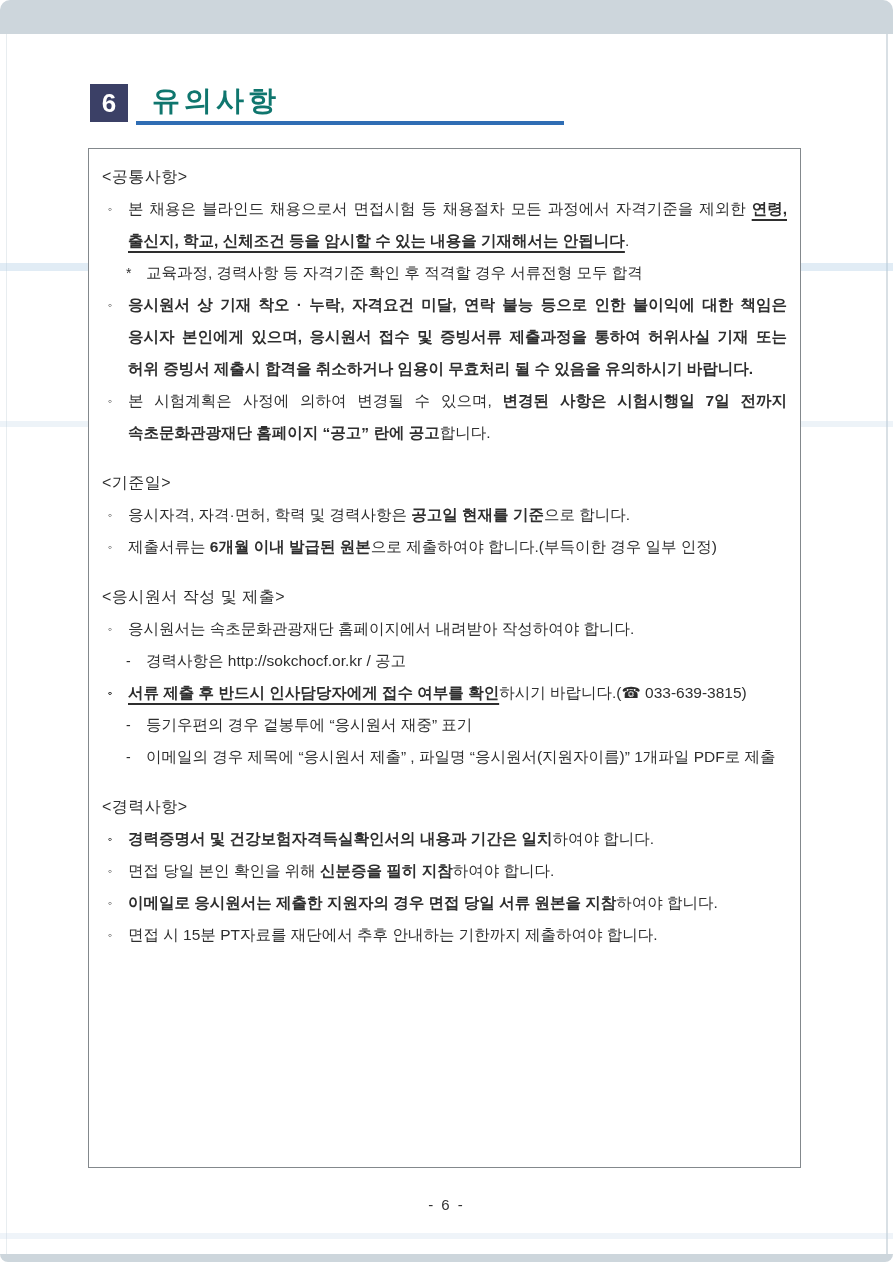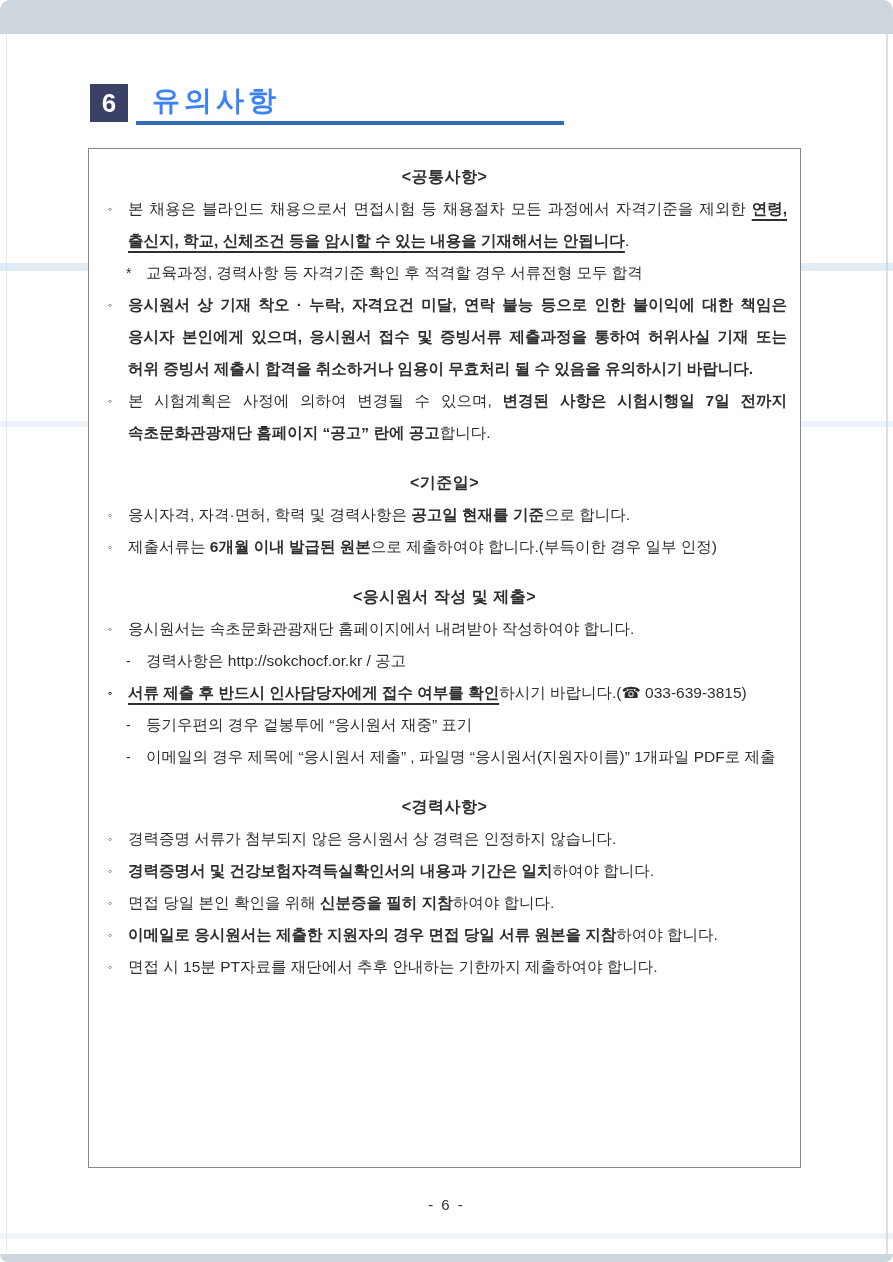--- a/index.html
+++ b/index.html
@@ -25,31 +25,31 @@
   .streak-3{top:1233px;height:6px;background:rgba(190,212,230,0.25);}
 
   
   .header{position:absolute;top:84px;left:90px;width:713px;height:44px;}
   .num-box{
     position:absolute;left:0;top:0;width:38px;height:38px;background:var(--navy);
     color:#ffffff;font-size:26px;font-weight:bold;text-align:center;line-height:38px;
   }
   .doc-title{
     position:absolute;left:62px;top:-2px;font-size:28px;font-weight:bold;
-    color:#3b82f6;letter-spacing:4px;
+    color:#0f766e;letter-spacing:4px;
   }
   .title-rule{position:absolute;left:46px;top:37px;width:428px;height:4px;background:var(--rule-blue);}
 
   
   .content-box{
     position:absolute;top:148px;left:88px;width:713px;height:1020px;
     border:1.5px solid #83888c;background:#ffffff;box-sizing:border-box;
     padding:10px 13px 6px 13px;font-size:15.5px;line-height:32px;
   }
-  .sec-heading{font-weight:bold;font-size:16px;margin-top:18px;letter-spacing:0.5px;text-align:center;}
+  .sec-heading{font-weight:normal;font-size:16px;margin-top:18px;letter-spacing:0.5px;}
   .sec-heading:first-child{margin-top:2px;}
   .item{position:relative;padding-left:26px;text-align:justify;word-break:keep-all;}
   .item .marker{position:absolute;left:6px;top:0;font-size:12px;}
   .sub{position:relative;padding-left:44px;text-align:justify;word-break:keep-all;}
   .sub .marker{position:absolute;left:24px;top:0;font-size:14px;}
   .b{font-weight:bold;}
   .u{text-decoration:underline;text-underline-offset:5px;text-decoration-thickness:1.5px;}
 
   
   .footer{
@@ -86,21 +86,21 @@
       <div class="item"><span class="marker">◦</span><span>제출서류는 </span><span class="b">6개월 이내 발급된 원본</span><span>으로 제출하여야 합니다.(부득이한 경우 일부 인정)</span></div>
       <div class="sec-heading">&lt;응시원서 작성 및 제출&gt;</div>
       <div class="item"><span class="marker">◦</span><span>응시원서는 속초문화관광재단 홈페이지에서 내려받아 작성하여야 합니다.</span></div>
       <div class="sub"><span class="marker">-</span><span>경력사항은 http://sokchocf.or.kr / 공고</span></div>
       <div class="item"><span class="marker">◦</span></div>
       <div class="item"><span class="marker">◦</span></div>
       <div class="item"><span class="marker">◦</span><span class="b u">서류 제출 후 반드시 인사담당자에게 접수 여부를 확인</span><span>하시기 바랍니다.(☎ 033-639-3815)</span></div>
       <div class="sub"><span class="marker">-</span><span>등기우편의 경우 겉봉투에 “응시원서 재중” 표기</span></div>
       <div class="sub"><span class="marker">-</span><span>이메일의 경우 제목에 “응시원서 제출” , 파일명 “응시원서(지원자이름)” 1개파일 PDF로 제출</span></div>
       <div class="sec-heading">&lt;경력사항&gt;</div>
-      <div class="item"><span class="marker">◦</span><span>경력증명 서류가 첨부되지 않은 응시원서 상 경력은 인정하지 않습니다.</span></div>
+      <div class="item"><span class="marker">◦</span></div>
       <div class="item"><span class="marker">◦</span><span class="b">경력증명서 및 건강보험자격득실확인서의 내용과 기간은 일치</span><span>하여야 합니다.</span></div>
       <div class="item"><span class="marker">◦</span><span>면접 당일 본인 확인을 위해 </span><span class="b">신분증을 필히 지참</span><span>하여야 합니다.</span></div>
       <div class="item"><span class="marker">◦</span><span class="b">이메일로 응시원서는 제출한 지원자의 경우 면접 당일 서류 원본을 지참</span><span>하여야 합니다.</span></div>
       <div class="item"><span class="marker">◦</span><span>면접 시 15분 PT자료를 재단에서 추후 안내하는 기한까지 제출하여야 합니다.</span></div>
     </div>
 </div>
 
 <div class="footer">- 6 -</div>
 
 </body></html>

